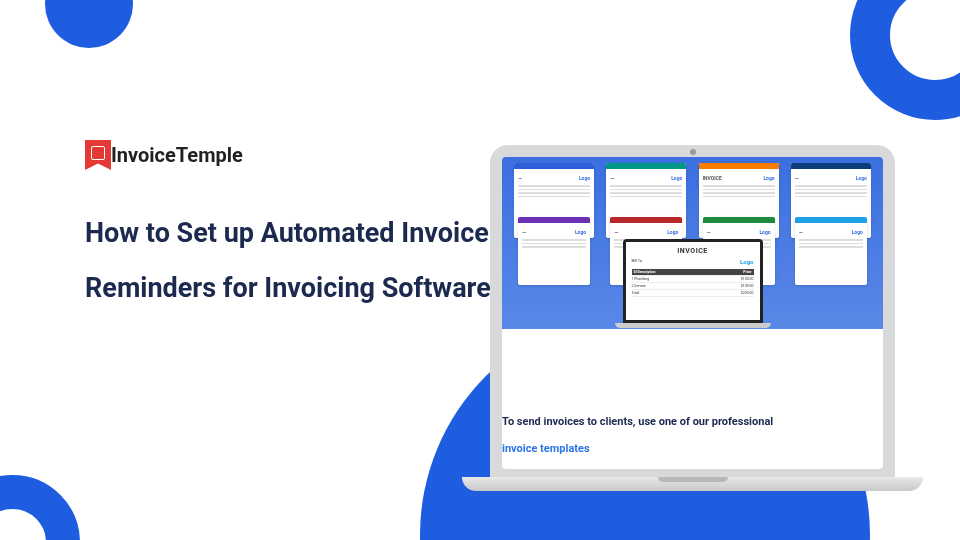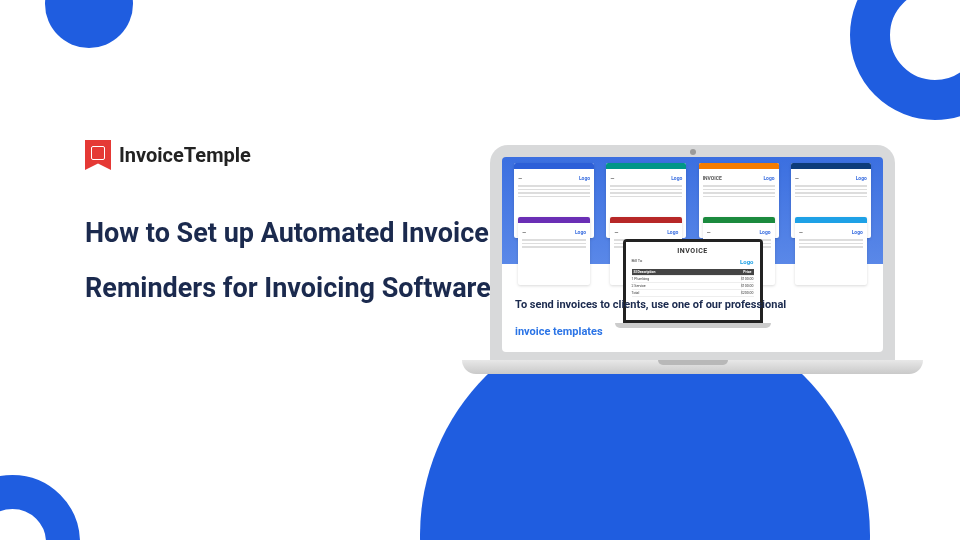--- a/index.html
+++ b/index.html
@@ -56,21 +56,21 @@
     }
     
     .content-left {
       position: absolute;
       left: 85px;
       top: 140px;
     }
     .logo-row {
       display: flex;
       align-items: center;
-      gap: 8px;
+      gap: 0;
       margin-bottom: 36px;
     }
     .logo-mark {
       width: 26px;
       height: 30px;
       background: #e53935;
       position: relative;
       display: flex;
       align-items: center;
       justify-content: center;
@@ -114,21 +114,21 @@
       top: 4px;
       left: 50%;
       transform: translateX(-50%);
       width: 6px;
       height: 6px;
       background: #9a9a9a;
       border-radius: 50%;
     }
     .laptop-screen {
       width: 100%;
-      height: 195px;
+      height: 312px;
       background: linear-gradient(180deg, #3b6fe0 0%, #5a88e8 55%, #ffffff 55%, #ffffff 100%);
       border-radius: 4px;
       overflow: hidden;
       position: relative;
     }
     .laptop-base {
       height: 14px;
       background: linear-gradient(180deg, #e8e8e8 0%, #c9c9c9 100%);
       border-radius: 0 0 22px 22px;
       margin: 0 -28px;
@@ -262,21 +262,21 @@
     }
     .mini-logo {
       color: #1ea1e6;
       font-size: 6px;
       font-weight: 700;
     }
     
     .caption-area {
       position: absolute;
       bottom: 14px;
-      left: 13px;
+      left: 0;
       right: 14px;
     }
     .caption-line1 {
       font-size: 11px;
       font-weight: 700;
       color: #1b2a4e;
     }
     .caption-line2 {
       font-size: 11px;
       font-weight: 700;

